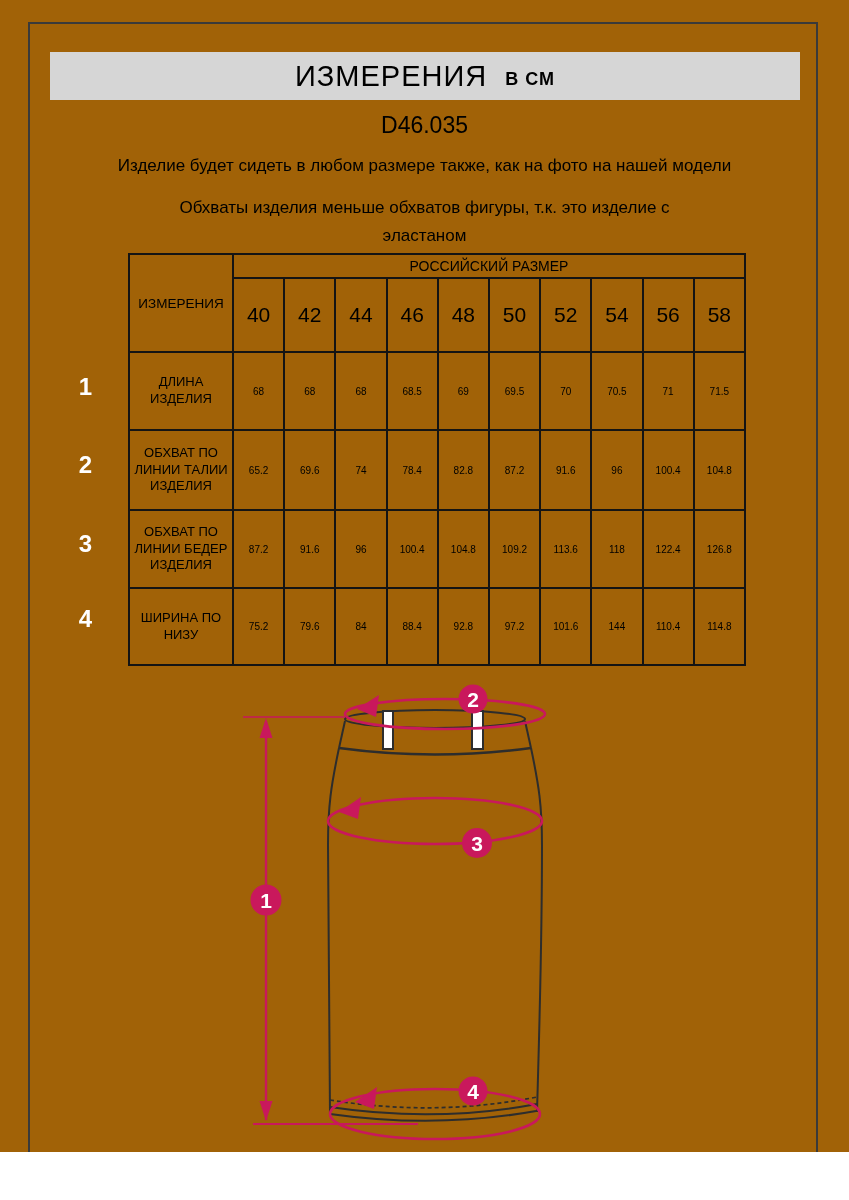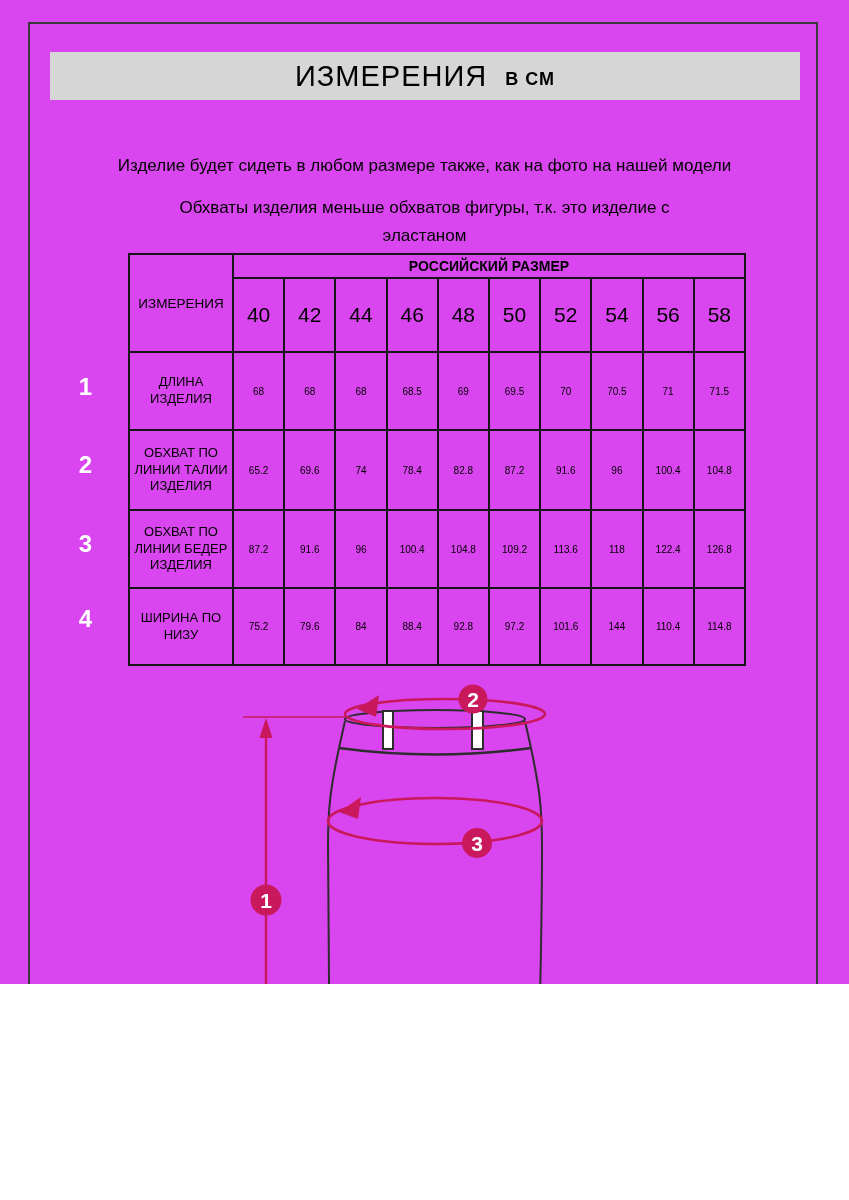--- a/index.html
+++ b/index.html
@@ -1,17 +1,17 @@
 <!DOCTYPE html>
 <html><head>
 <meta charset="utf-8">
 <style>
   html,body{margin:0;padding:0;background:#fff;}
   .canvas{
-    position:relative;width:849px;height:984px;background:#d946ef;
+    position:relative;width:849px;height:1152px;background:#a16207;
     font-family:"Liberation Sans", sans-serif;color:#000;overflow:hidden;
     margin:0 auto;
   }
   .page-border{
     position:absolute;left:28px;top:22px;width:790px;height:1149px;
     border:2px solid #3a3a3a;box-sizing:border-box;
   }
   .title-band{
     position:absolute;left:50px;top:52px;width:750px;height:48px;
     background:#d6d6d6;display:flex;align-items:center;justify-content:center;gap:18px;
@@ -23,21 +23,21 @@
   .note{position:absolute;left:0;right:0;text-align:center;font-size:17px;}
   .note-fit{top:156px;}
   .note-elastane{top:194px;width:520px;margin:0 auto;line-height:1.65;}
   
   .size-table{
     position:absolute;left:128px;top:253px;width:618px;
     border-collapse:collapse;table-layout:fixed;text-align:center;
   }
   .size-table td{border:2px solid #141414;padding:0;vertical-align:middle;}
   .corner-cell{font-size:13.5px;}
-  .group-cell{height:22px;font-size:14px;font-weight:bold;}
+  .group-cell{height:22px;font-size:14px;}
   .size-cell{height:72px;font-size:21px;font-weight:normal;}
   .row-label{font-size:13px;line-height:1.3;padding:0 5px;}
   .value-cell{font-size:10px;text-align:center;}
   #table-body tr:nth-child(1){height:78px;}
   #table-body tr:nth-child(2){height:80px;}
   #table-body tr:nth-child(3){height:78px;}
   #table-body tr:nth-child(4){height:77px;}
   
   .marker-circle{
     position:absolute;width:37px;height:37px;border-radius:50%;
@@ -53,20 +53,21 @@
 
 <div class="canvas">
 
   <div class="page-border"></div>
 
   <div class="title-band">
     <span class="title-word1">ИЗМЕРЕНИЯ</span>
     <span class="title-units">В СМ</span>
   </div>
 
+  <div class="product-code">D46.035</div>
   <div class="note note-elastane">Обхваты изделия меньше обхватов фигуры, т.к. это изделие с эластаном</div>
   <div class="note note-fit">Изделие будет сидеть в любом размере также, как на фото на нашей модели</div>
 
   <table class="size-table">
     <colgroup>
       <col style="width:104px">
       <col>
         <col>
         <col>
         <col>

